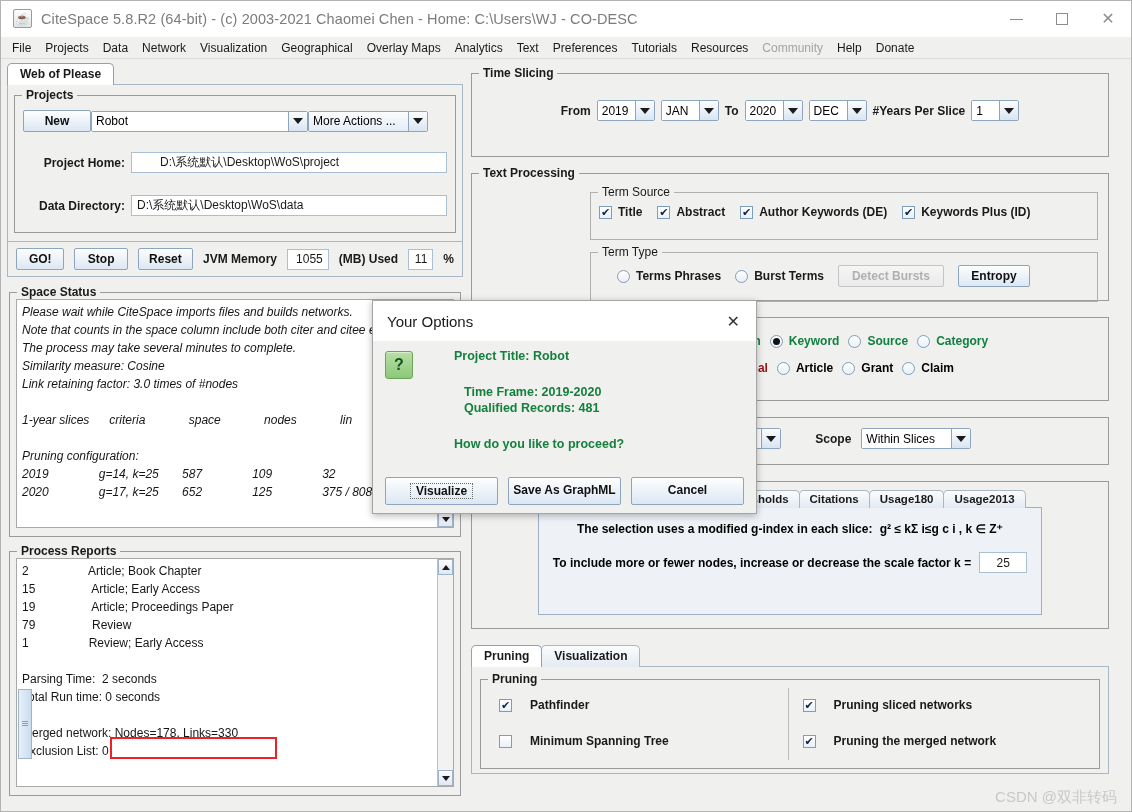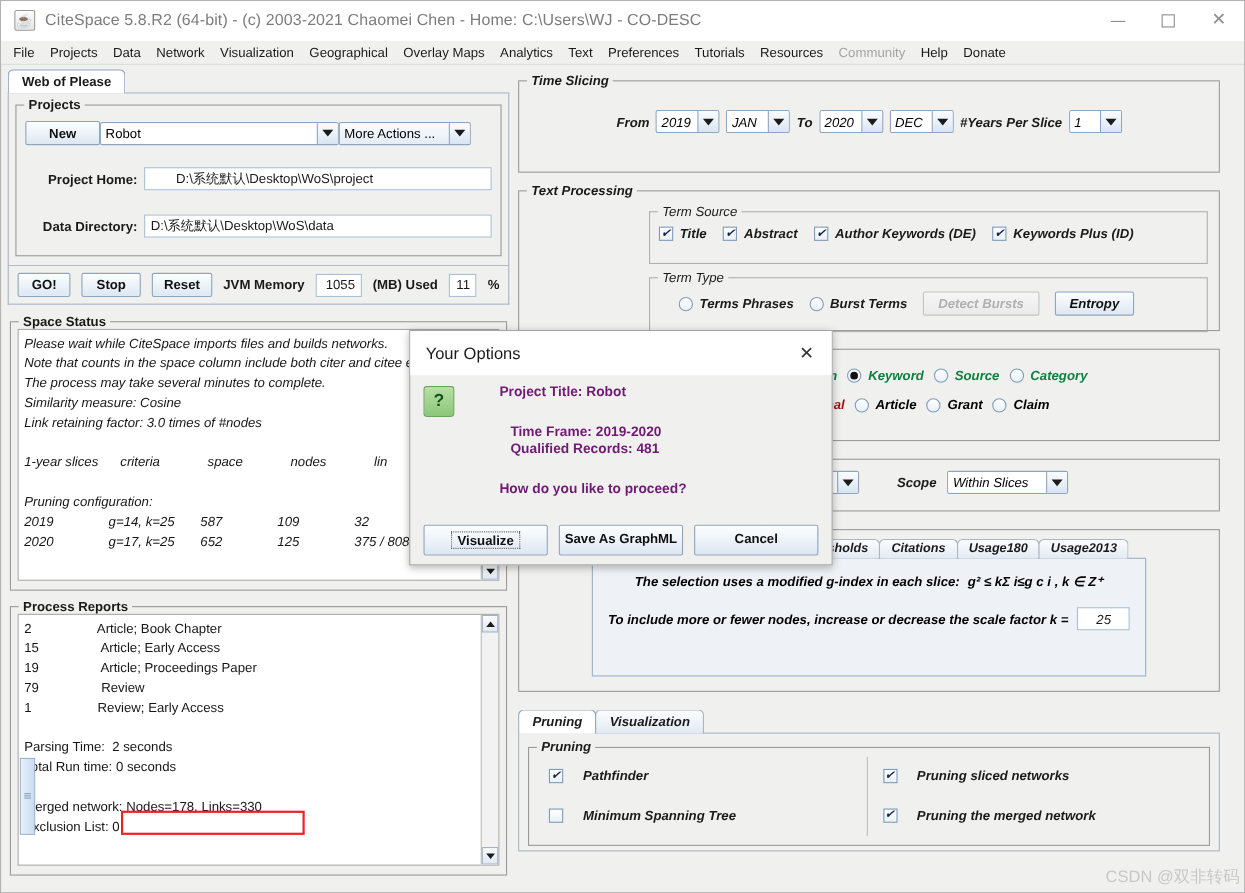--- a/index.html
+++ b/index.html
@@ -82,21 +82,20 @@
   }
   .left-col {
     width: 468px;
     position: relative;
     padding: 4px 6px 0 6px;
   }
   .right-col {
     flex: 1;
     position: relative;
     padding: 2px 16px 0 0;
-    font-style: italic;
   }
 
   
   .tabstrip { display: flex; align-items: flex-end; height: 22px; position: relative; z-index: 3; }
   .tab {
     padding: 3px 12px 4px 12px;
     font-size: 12px; font-weight: bold;
     background: linear-gradient(#fbfcfe, #e3eaf3);
     border: 1px solid #a9b6c4;
     border-bottom: none;
@@ -262,39 +261,39 @@
     position: absolute; left: 12px; top: 10px;
     width: 28px; height: 28px;
     background: linear-gradient(#b7dfa5, #8cc878);
     border: 1px solid #6ca35a;
     border-radius: 3px;
     display: flex; align-items: center; justify-content: center;
     color: #13541c; font-weight: bold; font-size: 16px;
     box-shadow: inset 0 1px 0 #d9f0cf;
   }
   .dlg-text { margin-left: 58px; }
-  .dlg-line { font-size: 12.5px; font-weight: bold; color: #701a75; margin-bottom: 2px; padding-left: 11px; }
+  .dlg-line { font-size: 12.5px; font-weight: bold; color: #15803d; margin-bottom: 2px; padding-left: 11px; }
   .dlg-indent { margin-left: 10px; }
   .dlg-btns {
     position: absolute; left: 12px; right: 12px; bottom: 8px;
     display: flex; gap: 10px;
   }
   .dlg-btns .btn { flex: 1; padding: 5px 4px; }
   .btn.focus-ring > span {
     border: 1px dotted #6a6a6a; padding: 0 5px; display: inline-block;
   }
 
   
   .redbox {
     position: absolute;
     border: 2px solid #ee2222;
     pointer-events: none;
   }
   .watermark {
-    position: absolute; right: 4px; bottom: 4px;
+    position: absolute; right: 14px; bottom: 4px;
     font-size: 15px; color: #c8c8c8;
     white-space: nowrap;
     z-index: 40;
   }
   .nodetype-row { display: flex; align-items: center; gap: 9px; flex-wrap: nowrap; }
   .nt { font-size: 12px; font-weight: bold; white-space: nowrap; }
   .nt.green { color: #108040; }
   .nt.blue { color: #1119c9; }
   .nt.dkred { color: #9b1111; }
 </style>

